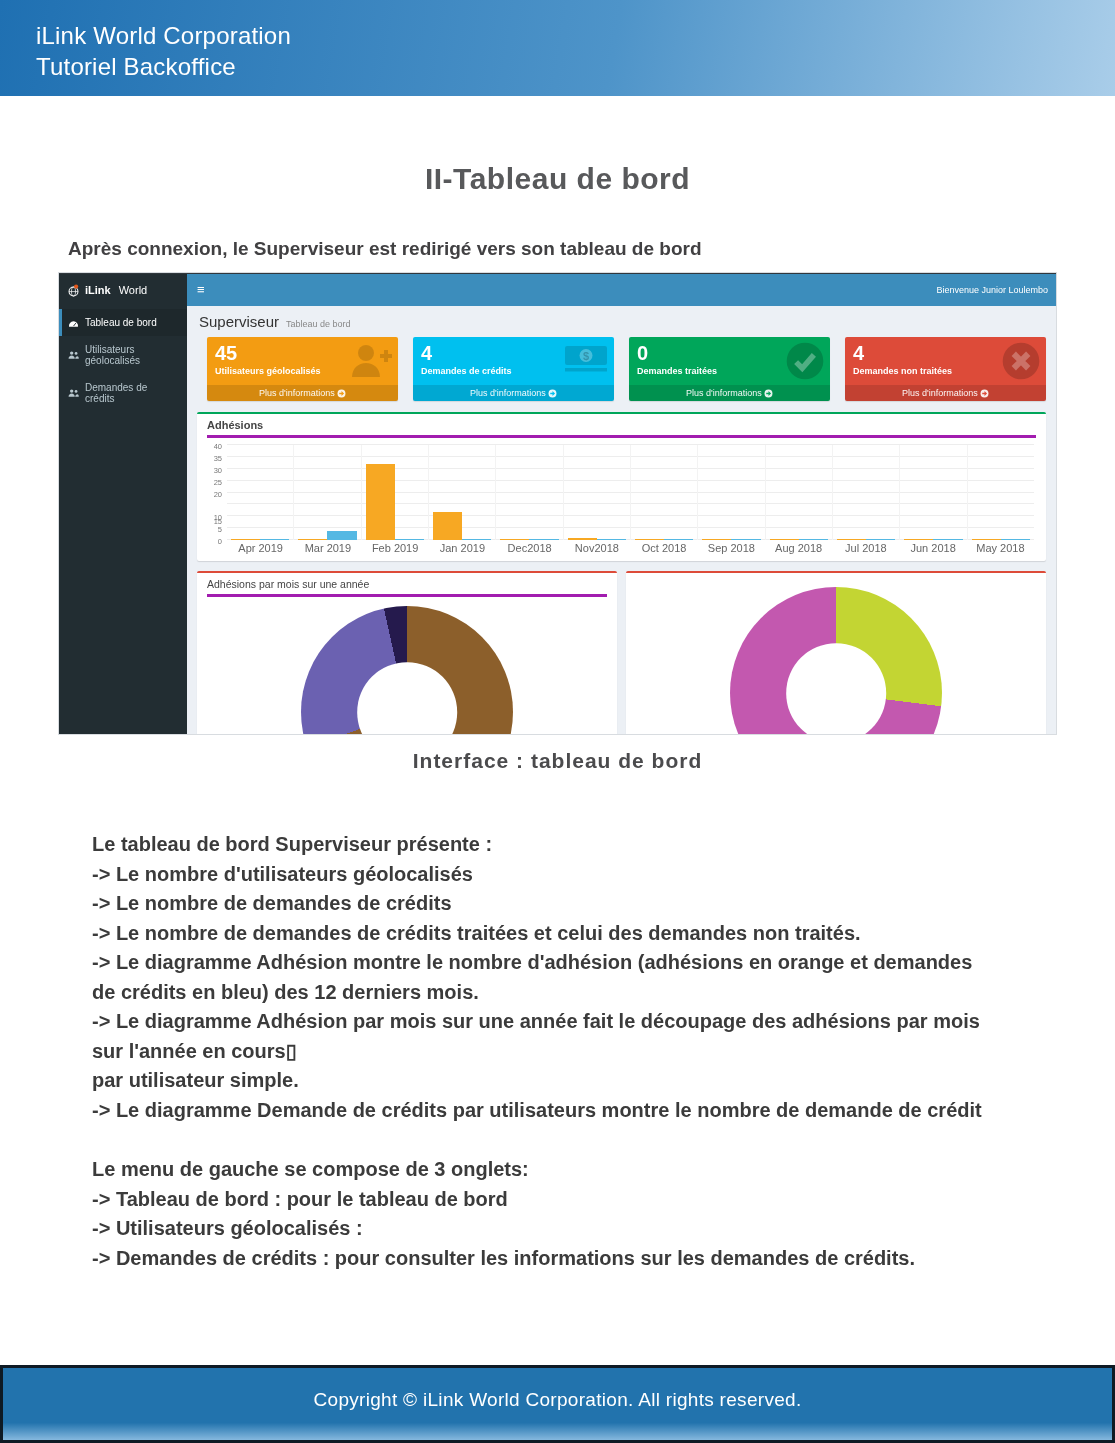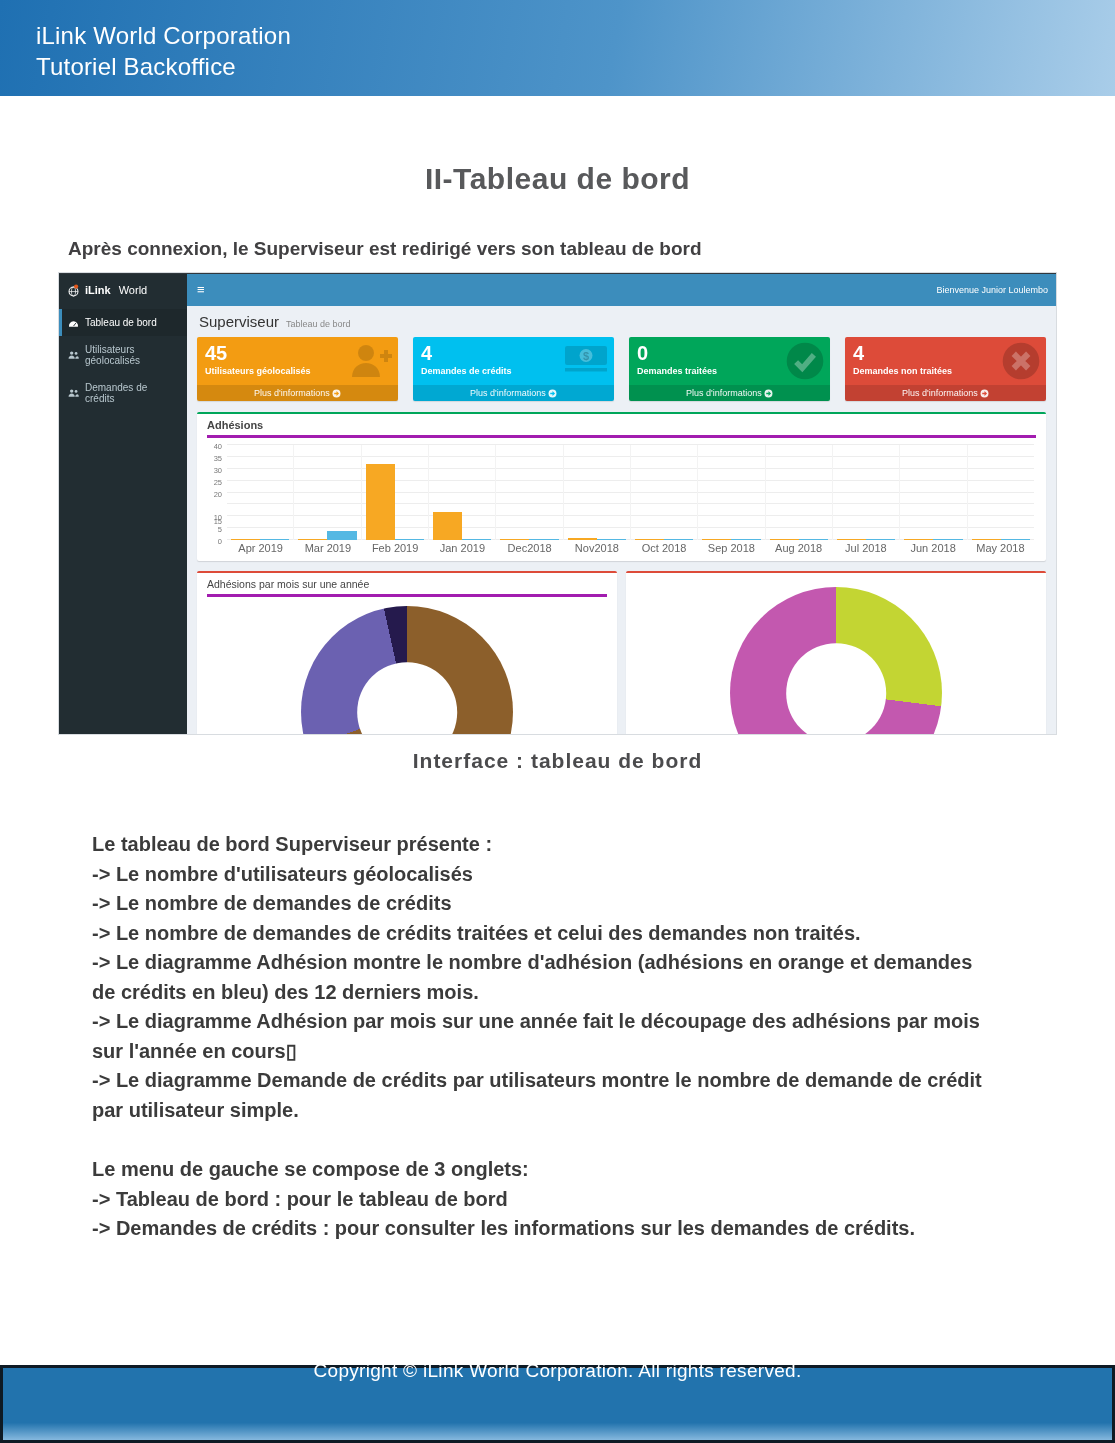--- a/index.html
+++ b/index.html
@@ -72,21 +72,21 @@
      transform:translate(-50%,-50%); background:#fff; border-radius:50%; }
 
   
   .caption { margin-top:15px; text-align:center; font-size:21px; font-weight:bold; color:#4b4b4d; letter-spacing:1px; }
   .body-text { margin:57px 60px 0 92px; font-size:20px; font-weight:bold; color:#3b3b3b; }
   .body-text .line { line-height:29.5px; }
   .body-text .para + .para { margin-top:30px; }
 
   .doc-footer { position:absolute; left:0; right:0; bottom:0; height:78px;
     border:3px solid #0e1a24; background:linear-gradient(180deg,#2273ad 0%,#2273ad 76%,#85b8de 100%);
-    display:flex; align-items:flex-start; justify-content:center; }
+    display:flex; align-items:center; justify-content:center; }
   .doc-footer .txt { color:#fff; font-size:19px; font-weight:500; margin-top:-8px; letter-spacing:.3px; }
 </style>
 </head>
 <body>
 
 <div class="page">
 
   <div class="doc-header">
     <div class="l1">iLink World Corporation</div>
     <div class="l2">Tutoriel Backoffice</div>
@@ -144,21 +144,21 @@
       </div>
 
       <div class="content">
         <div class="page-head">
           <span class="ttl">Superviseur</span>
           <span class="sub">Tableau de bord</span>
         </div>
 
         <div class="cards">
 
-          <div class="small-box" style="background-color: rgb(243, 156, 18); --c: #f39c12;">
+          <div class="small-box" style="background-color: rgb(243, 156, 18); margin-left: 10px; --c: #f39c12;">
             <div class="inner">
               <div class="num">45</div>
               <div class="lbl">Utilisateurs géolocalisés</div>
               <svg class="big-ico" width="44" height="38" viewBox="0 0 44 38" fill="rgba(0,0,0,0.16)">
                 <circle cx="17" cy="12" r="8"></circle>
                   <path d="M3 36c0-8.5 6.3-14 14-14s14 5.5 14 14z"></path>
                 <path d="M31 13h4V9h4v4h4v4h-4v4h-4v-4h-4z"></path>
               </svg>
             </div>
             <div class="foot">
@@ -339,26 +339,27 @@
   <div class="body-text">
       <div class="para">
         <div class="line">Le tableau de bord Superviseur présente :</div>
         <div class="line">-&gt; Le nombre d'utilisateurs géolocalisés</div>
         <div class="line">-&gt; Le nombre de demandes de crédits</div>
         <div class="line">-&gt; Le nombre de demandes de crédits traitées et celui des demandes non traités.</div>
         <div class="line">-&gt; Le diagramme Adhésion montre le nombre d'adhésion (adhésions en orange et demandes</div>
         <div class="line">de crédits en bleu) des 12 derniers mois.</div>
         <div class="line">-&gt; Le diagramme Adhésion par mois sur une année fait le découpage des adhésions par mois</div>
         <div class="line">sur l'année en cours▯</div>
+        <div class="line">par utilisateur simple.</div>
         <div class="line">-&gt; Le diagramme Demande de crédits par utilisateurs montre le nombre de demande de crédit</div>
-        <div class="line">par utilisateur simple.</div>
       </div>
       <div class="para">
         <div class="line">Le menu de gauche se compose de 3 onglets:</div>
         <div class="line">-&gt; Tableau de bord : pour le tableau de bord</div>
+        <div class="line">-&gt; Utilisateurs géolocalisés :</div>
         <div class="line">-&gt; Demandes de crédits : pour consulter les informations sur les demandes de crédits.</div>
       </div>
     </div>
 
   <div class="doc-footer">
     <div class="txt">Copyright © iLink World Corporation. All rights reserved.</div>
   </div>
 
 </div>
 

